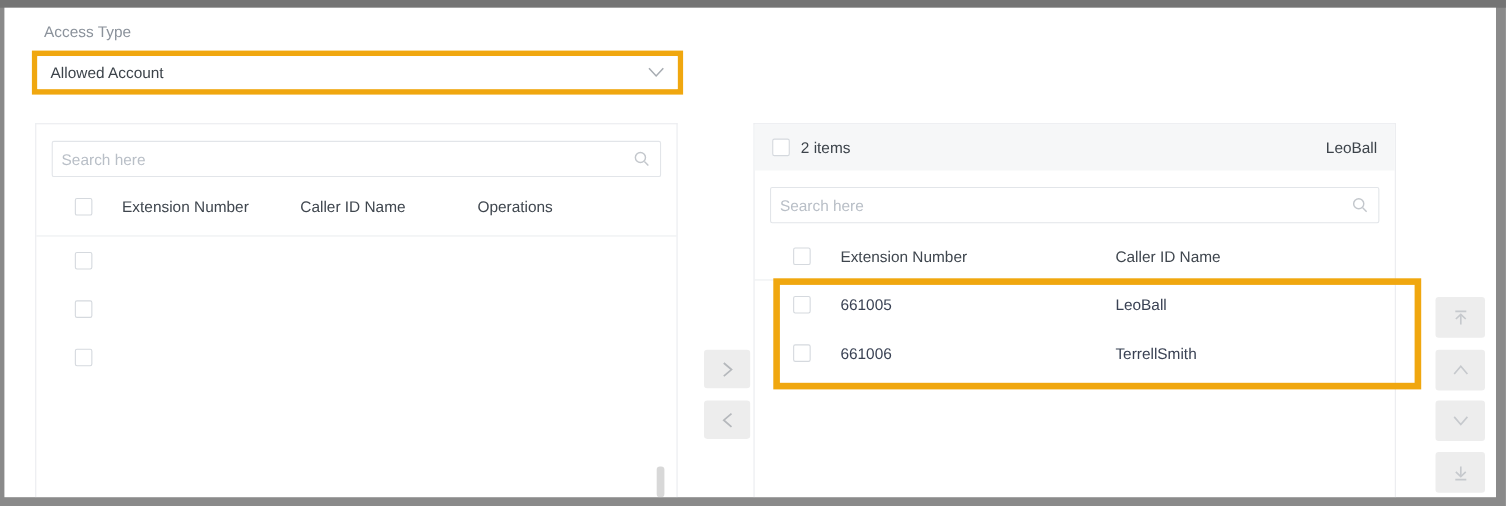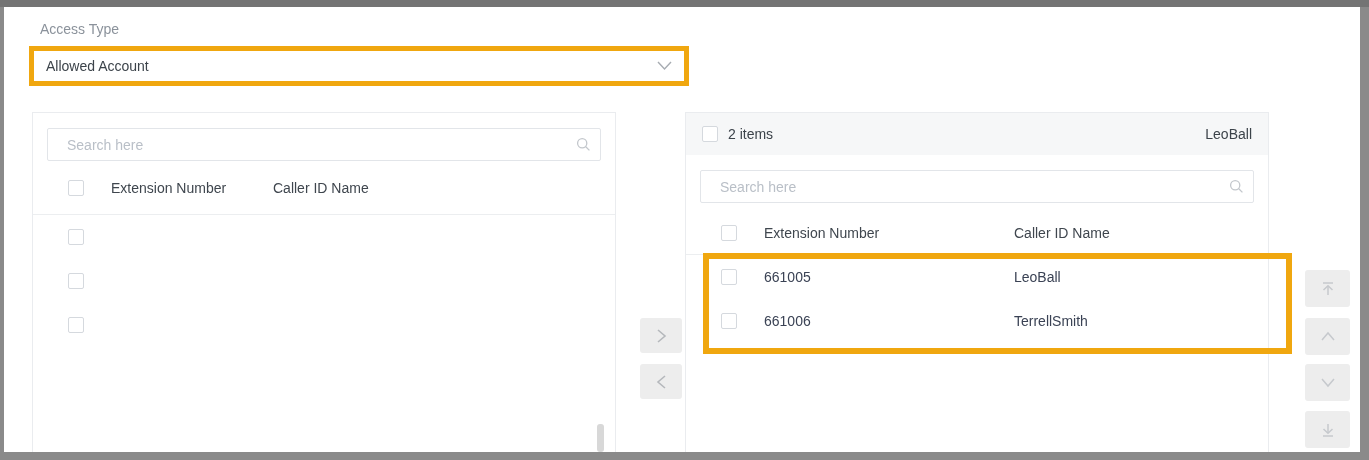--- a/index.html
+++ b/index.html
@@ -3,35 +3,35 @@
 <meta charset="utf-8">
 <style>
   html,body{margin:0;padding:0;background:#fff;}
   *{box-sizing:border-box;font-family:"Liberation Sans","DejaVu Sans",sans-serif;}
   .stage{position:relative;width:1369px;height:460px;background:#8a8a8a;overflow:hidden;}
   .stage::before{content:"";position:absolute;left:0;top:0;right:0;height:7px;background:#747474;}
   .page{position:absolute;left:4px;top:7px;right:9px;bottom:8px;background:#fff;overflow:hidden;}
 
   .field-label{position:absolute;left:36px;top:14px;font-size:14px;color:#8b929b;text-align:center;}
 
-  .dd-annot{position:absolute;left:25px;top:39px;width:660px;height:40px;border:5px solid var(--hl,#F0A70F);background:#fca5a5;}
+  .dd-annot{position:absolute;left:25px;top:39px;width:592px;height:40px;border:5px solid var(--hl,#F0A70F);background:#fca5a5;}
   .dd{width:100%;height:100%;background:#fff;display:flex;align-items:center;padding:0 12px;cursor:pointer;}
   .dd-value{flex:1;font-size:14px;color:#3c434a;}
 
   .panel{position:absolute;top:105px;bottom:0;width:584px;background:#fff;border:1px solid #eaecef;border-bottom:none;}
   .panel.left{left:28px;}
   .panel.right{left:681px;}
   .panel-head{height:42px;background:#f6f7f8;display:flex;align-items:center;padding:0 16px;}
   .panel-count{font-size:14px;color:#3c434a;margin-left:10px;}
   .panel-side{margin-left:auto;font-size:14px;color:#3c434a;}
 
   .checkbox{flex:0 0 auto;width:16px;height:16px;background:#fff;border:1px solid #d5d9de;border-radius:2px;cursor:pointer;}
 
   .search-wrap{position:relative;margin:15px 14px 0;}
-  .search-input{width:100%;height:33px;border:1px solid #e2e5e9;border-radius:2px;padding:0 34px 0 19px;font-size:14px;color:#737373;outline:none;}
+  .search-input{width:100%;height:33px;border:1px solid #e2e5e9;border-radius:2px;padding:0 34px 0 8px;font-size:14px;color:#737373;outline:none;}
   .search-input::placeholder{color:#b9bfc7;}
   .search-icon{position:absolute;right:10px;top:9px;width:15px;height:15px;}
 
   .tabs{margin-top:21px;padding:0 0 0 14px;border-bottom:1px solid #eceef0;white-space:nowrap;}
   .tab{display:inline-block;padding:0 15px 12px;margin-right:30px;font-size:14px;color:#3c434a;cursor:pointer;}
   .tab.active{color:var(--tab,#2A8CE8);border-bottom:2px solid var(--tab,#2A8CE8);margin-bottom:-1px;}
 
   .thead,.trow{display:grid;align-items:center;padding-left:14px;}
   .grid-left{grid-template-columns:64px 162px 161px 1fr;}
   .grid-right{grid-template-columns:64px 250px 1fr;}
@@ -82,20 +82,21 @@
               <line x1="9.8" y1="9.8" x2="13.4" y2="13.4" stroke="#c3c7cc" stroke-width="1.3"></line>
             </svg>
         </span>
       </div>
       <div class="thead grid-left">
         <span class="cb-cell">
             <span class="checkbox"></span>
           </span>
         <span>Extension Number</span>
         <span>Caller ID Name</span>
+        <span>Operations</span>
       </div>
       <div class="trow grid-left">
         <span class="cb-cell">
             <span class="checkbox"></span>
           </span>
         <span><span class="blur-blob"></span></span>
         <span><span class="blur-blob"></span></span>
         <span></span>
       </div>
       <div class="trow grid-left">

